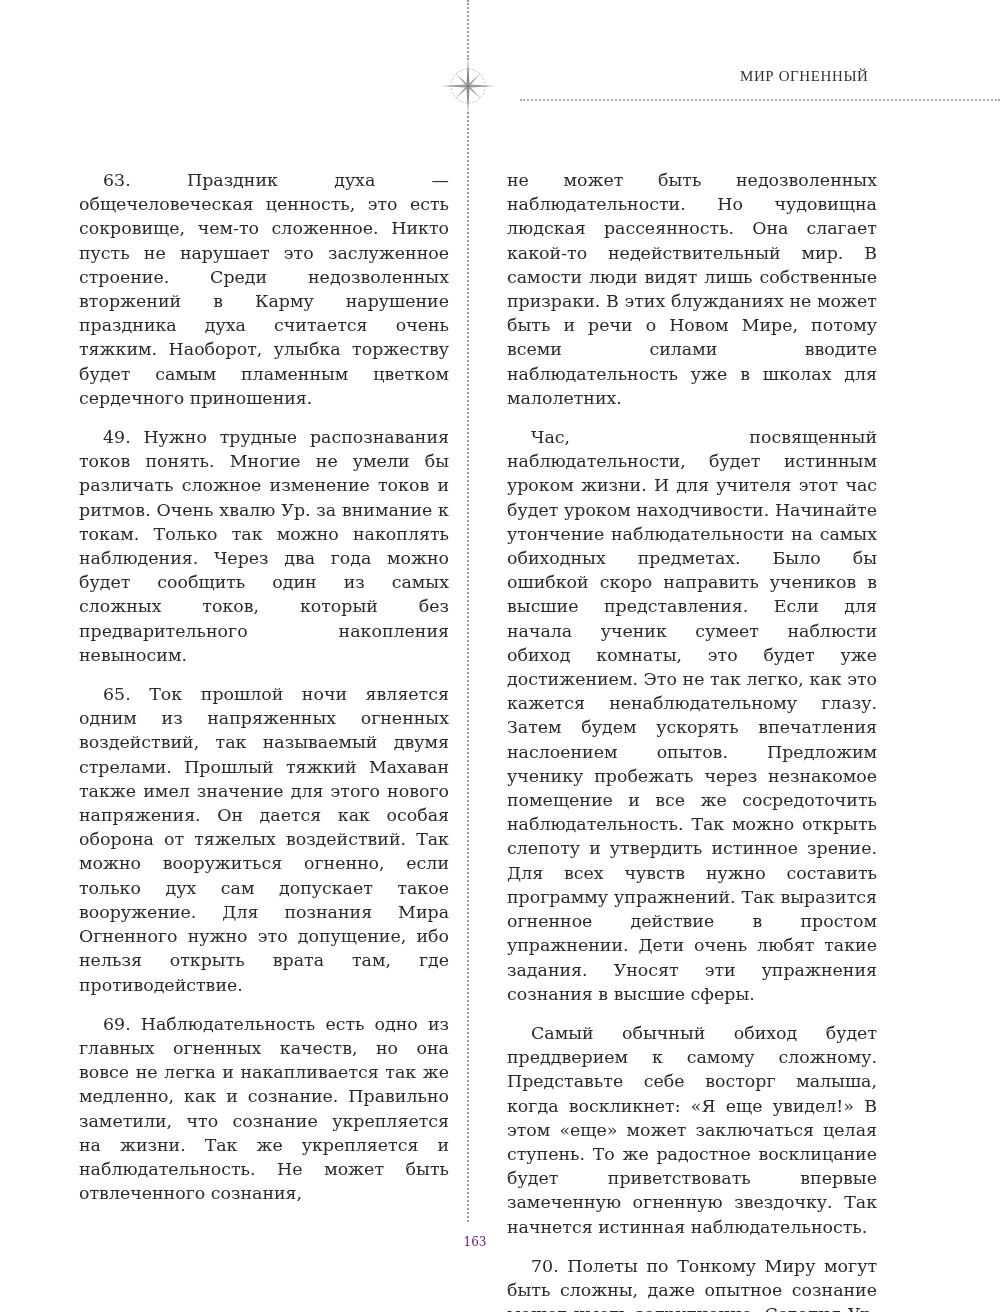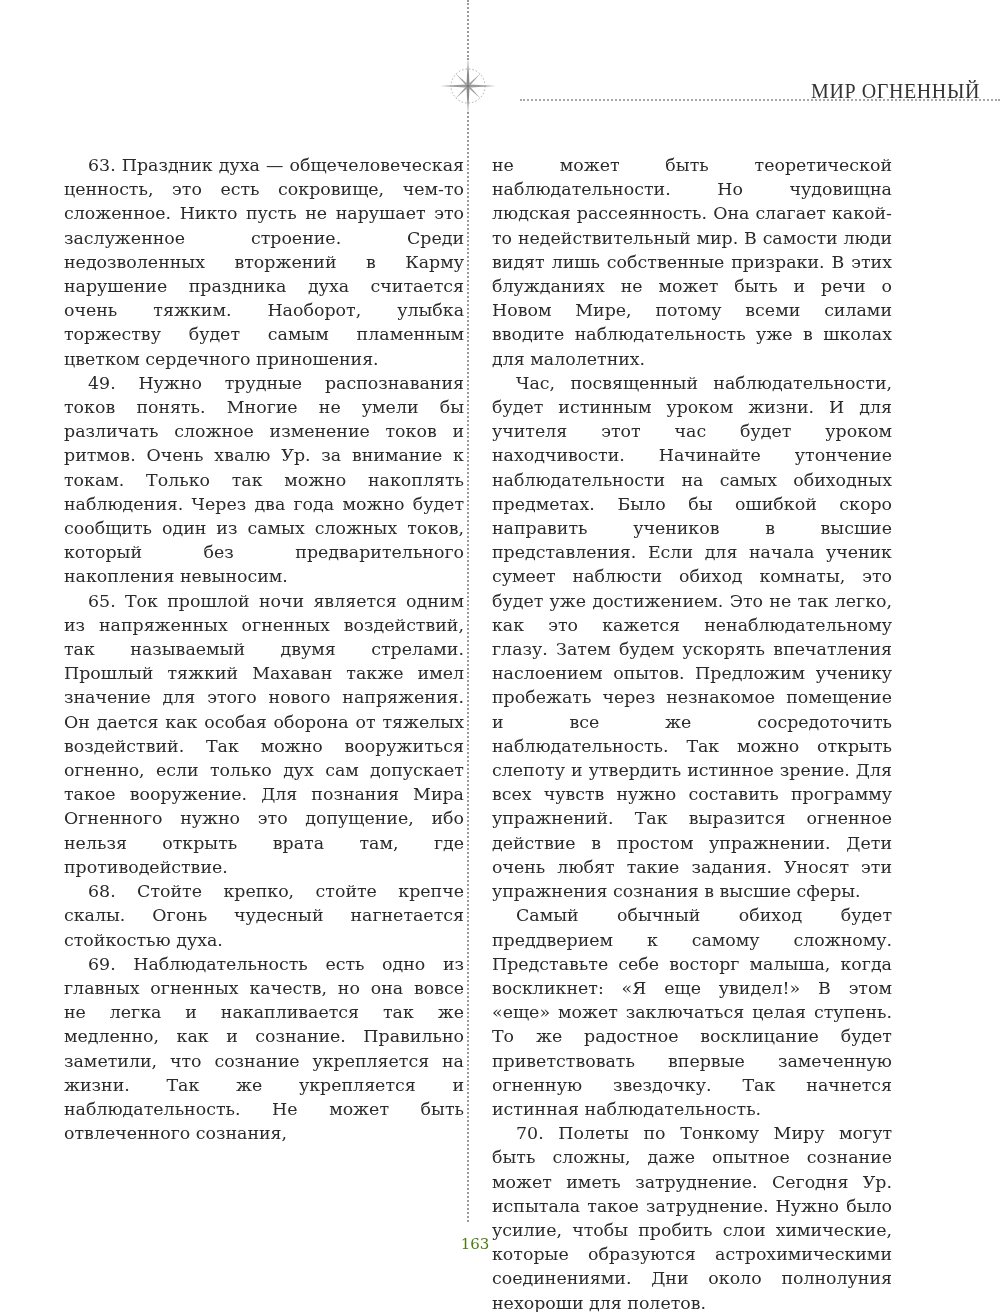--- a/index.html
+++ b/index.html
@@ -17,37 +17,37 @@
     border-left: 2px dotted #9a9a9a;
   }
   .hline {
     position: absolute; left: 520px; top: 99px; width: 480px; height: 0;
     border-top: 2px dotted #a8a8a8;
   }
   .compass {
     position: absolute; left: 438px; top: 56px; width: 60px; height: 60px;
   }
   .running-head {
-    position: absolute; left: 740px; top: 80px; width: 240px;
+    position: absolute; left: 740px; top: 68px; width: 240px;
     font-family: "Liberation Serif", "DejaVu Serif", serif;
-    font-size: 20px; letter-spacing: 0.6px; color: #333;
-    text-align: right;
+    font-size: 15px; letter-spacing: 0.6px; color: #333;
+    text-align: left;
   }
   .col {
     position: absolute; top: 153px; width: 400px;
     font-size: 17.4px; line-height: 24.2px;
     text-align: justify; hyphens: manual;
   }
   .col-left { left: 64px; }
   .col-right { left: 492px; }
-  .col p { margin: 0; text-indent: 24px; }
+  .col p { margin: 15px; text-indent: 24px; }
   .col p.cont { text-indent: 0; }
   .page-number {
     position: absolute; left: 455px; top: 1235px; width: 40px;
-    text-align: center; font-size: 15px; color: #4d7c0f;
+    text-align: center; font-size: 12px; color: #701a75;
   }
 </style>
 </head>
 <body>
 
 <div class="vline-top"></div>
 <div class="vline-main"></div>
 <div class="hline"></div>
 
 <svg class="compass" viewBox="0 0 60 60">
@@ -62,24 +62,23 @@
   <polygon points="43,43 30,31.5 30,30 31.5,30" fill="#a0a0a0"></polygon>
   <circle cx="30" cy="30" r="1.6" fill="#777"></circle>
 </svg>
 
 <div class="running-head">МИР ОГНЕННЫЙ</div>
 
 <div class="col col-left">
   <p>63. Праздник духа — общечеловеческая ценность, это есть сокровище, чем-то сложенное. Никто пусть не нарушает это заслуженное строение. Среди недозволенных вторжений в Карму нарушение праздника духа считается очень тяжким. Наоборот, улыбка торжеству будет самым пламенным цветком сердечного приношения.</p>
   <p>49. Нужно трудные распознавания токов понять. Многие не умели бы различать сложное изменение токов и ритмов. Очень хвалю Ур. за внимание к токам. Только так можно накоплять наблюдения. Через два года можно будет сообщить один из самых сложных токов, который без предварительного накопления невыносим.</p>
   <p>65. Ток прошлой ночи является одним из напряженных огненных воздействий, так называемый двумя стрелами. Прошлый тяжкий Махаван также имел значение для этого нового напряжения. Он дается как особая оборона от тяжелых воздействий. Так можно вооружиться огненно, если только дух сам допускает такое вооружение. Для познания Мира Огненного нужно это допущение, ибо нельзя открыть врата там, где противодействие.</p>
-  <p>68. Стойте крепко, стойте крепче скалы. Огонь чудесный нагнетается стойкостью духа.</p>
   <p>69. Наблюдательность есть одно из главных огненных качеств, но она вовсе не легка и накапливается так же медленно, как и сознание. Правильно заметили, что сознание укрепляется на жизни. Так же укрепляется и наблюдательность. Не может быть отвлеченного сознания,</p>
 </div>
 
 <div class="col col-right">
-  <p class="cont">не может быть теоретической наблюдательности. Но чудовищна людская рассеянность. Она слагает какой-то недействительный мир. В самости люди видят лишь собственные призраки. В этих блужданиях не может быть и речи о Новом Мире, потому всеми силами вводите наблюдательность уже в школах для малолетних.</p>
+  <p class="cont">не может быть недозволенных наблюдательности. Но чудовищна людская рассеянность. Она слагает какой-то недействительный мир. В самости люди видят лишь собственные призраки. В этих блужданиях не может быть и речи о Новом Мире, потому всеми силами вводите наблюдательность уже в школах для малолетних.</p>
   <p>Час, посвященный наблюдательности, будет истинным уроком жизни. И для учителя этот час будет уроком находчивости. Начинайте утончение наблюдательности на самых обиходных предметах. Было бы ошибкой скоро направить учеников в высшие представления. Если для начала ученик сумеет наблюсти обиход комнаты, это будет уже достижением. Это не так легко, как это кажется ненаблюдательному глазу. Затем будем ускорять впечатления наслоением опытов. Предложим ученику пробежать через незнакомое помещение и все же сосредоточить наблюдательность. Так можно открыть слепоту и утвердить истинное зрение. Для всех чувств нужно составить программу упражнений. Так выразится огненное действие в простом упражнении. Дети очень любят такие задания. Уносят эти упражнения сознания в высшие сферы.</p>
   <p>Самый обычный обиход будет преддверием к самому сложному. Представьте себе восторг малыша, когда воскликнет: «Я еще увидел!» В этом «еще» может заключаться целая ступень. То же радостное восклицание будет приветствовать впервые замеченную огненную звездочку. Так начнется истинная наблюдательность.</p>
   <p>70. Полеты по Тонкому Миру могут быть сложны, даже опытное сознание может иметь затруднение. Сегодня Ур. испытала такое затруднение. Нужно было усилие, чтобы пробить слои химические, которые образуются астрохимическими соединениями. Дни около полнолуния нехороши для полетов.</p>
 </div>
 
 <div class="page-number">163</div>
 
 </body></html>

